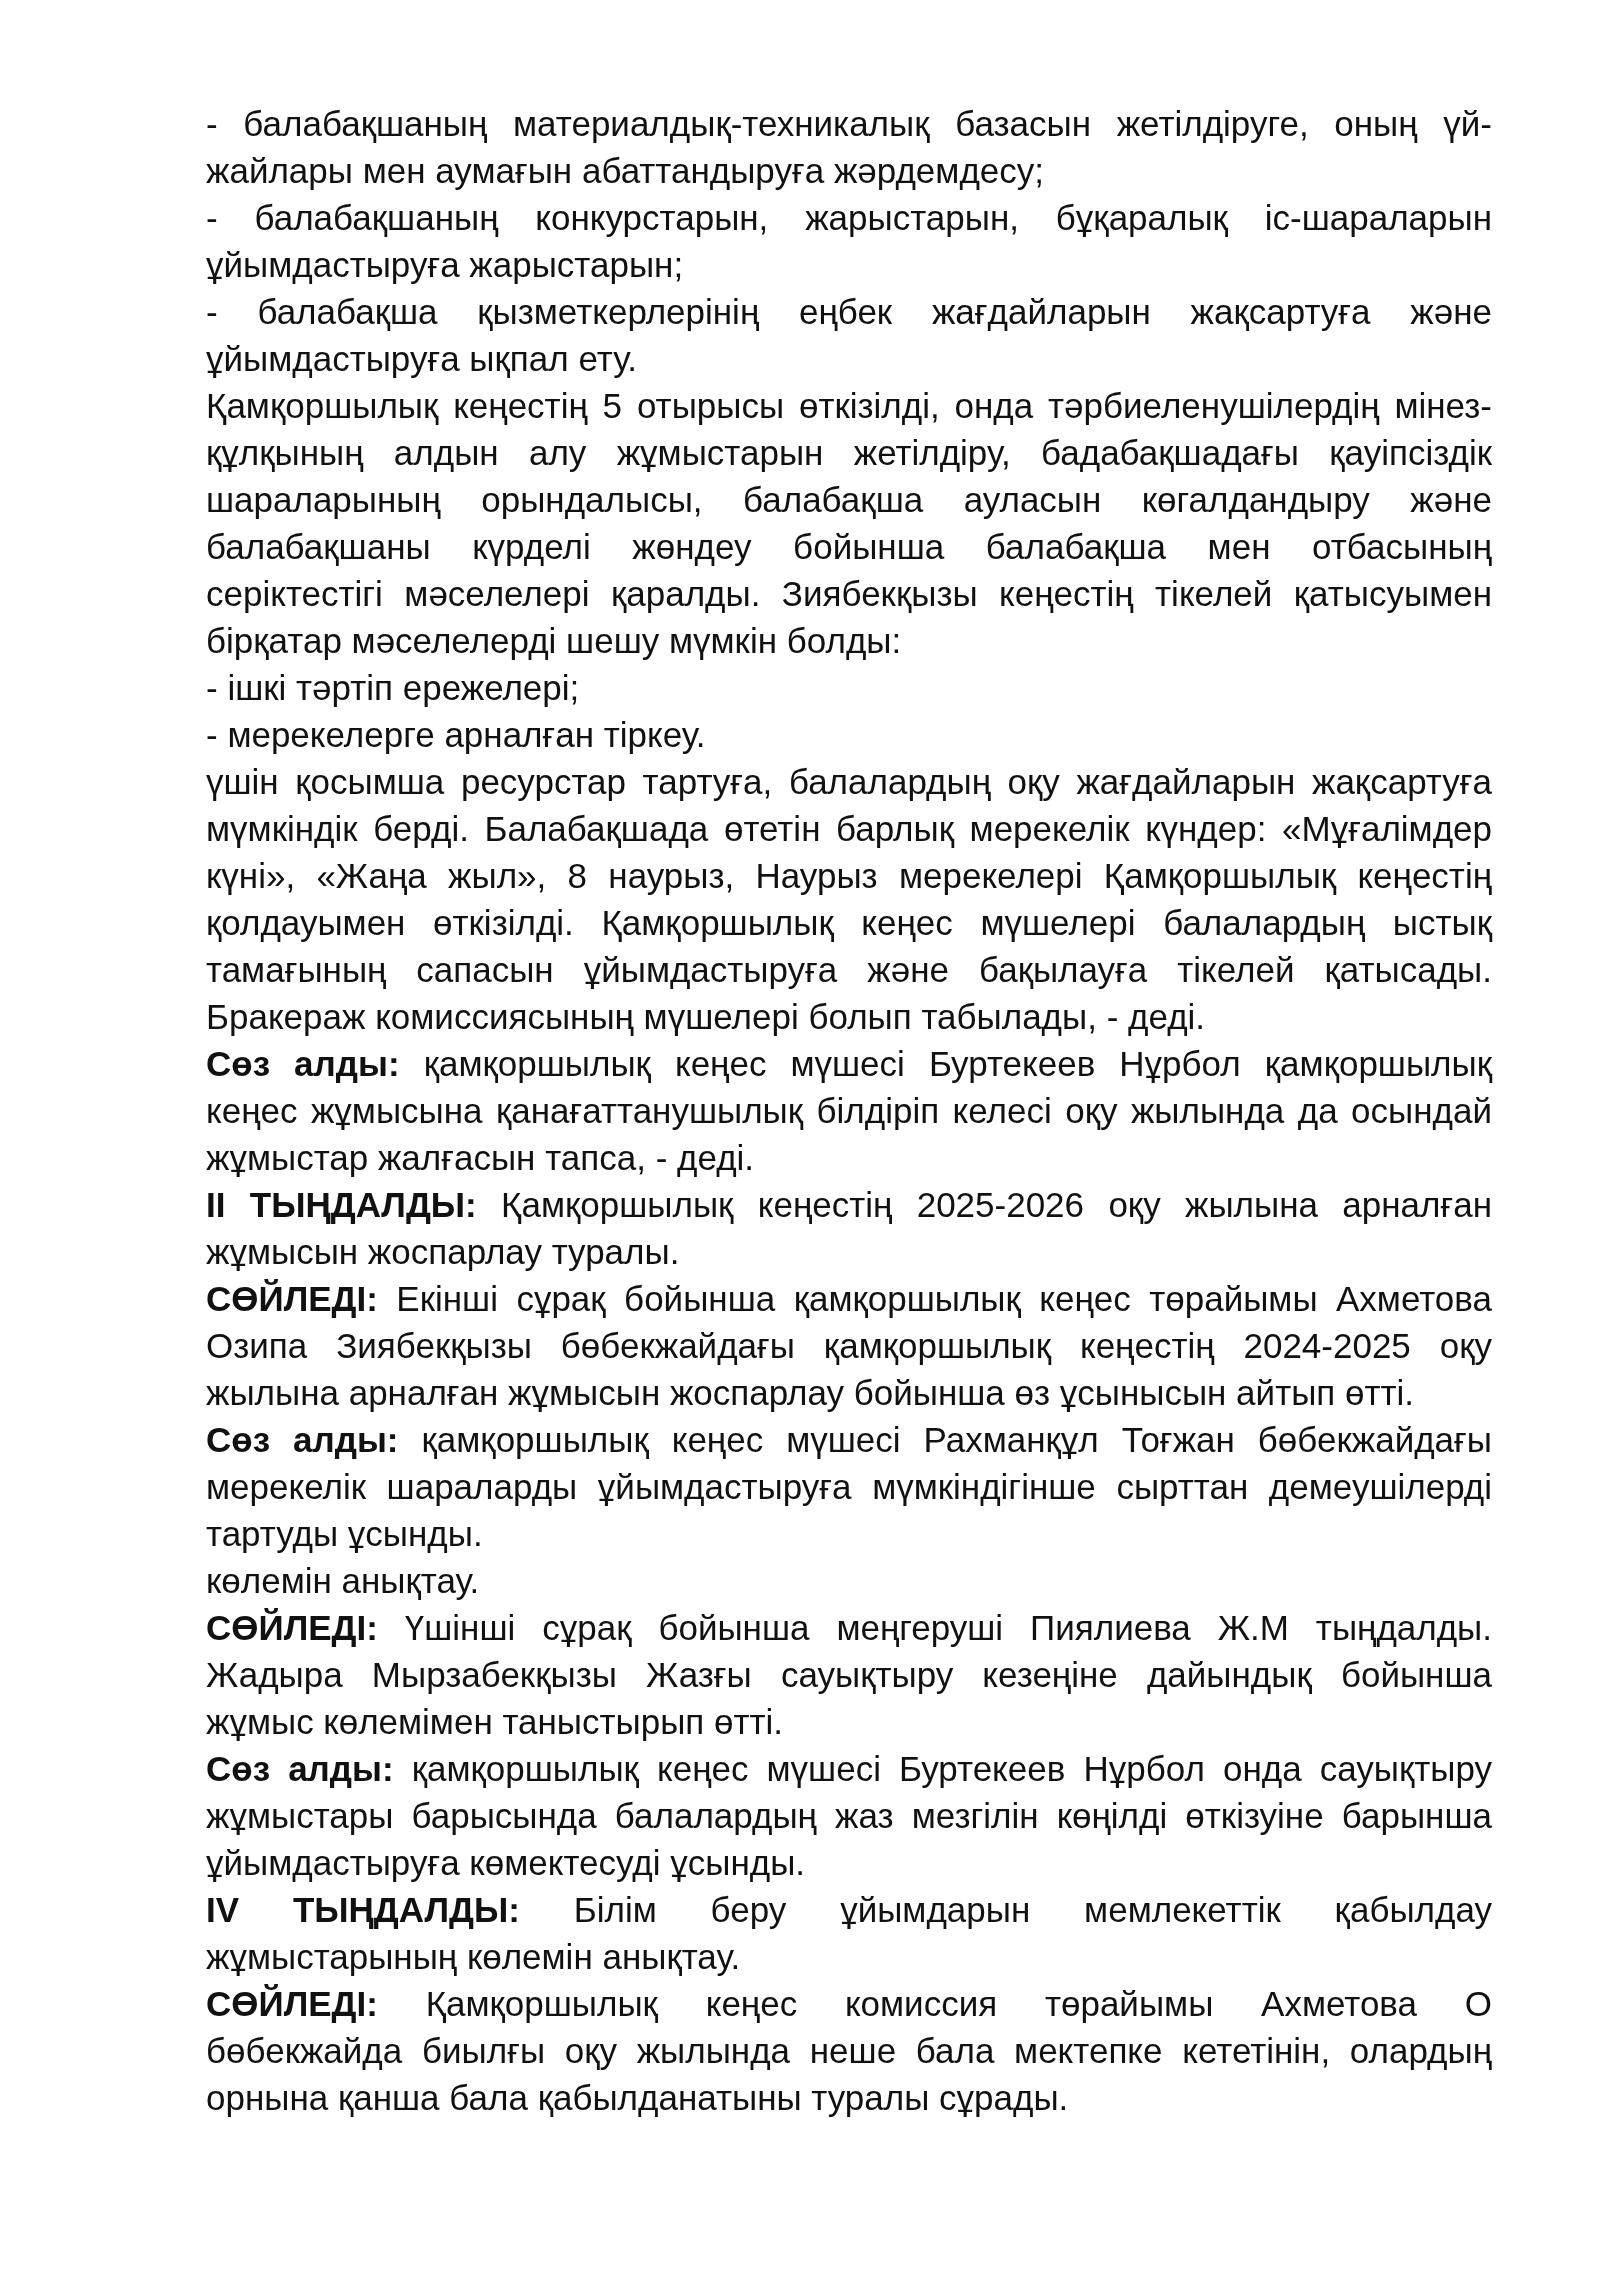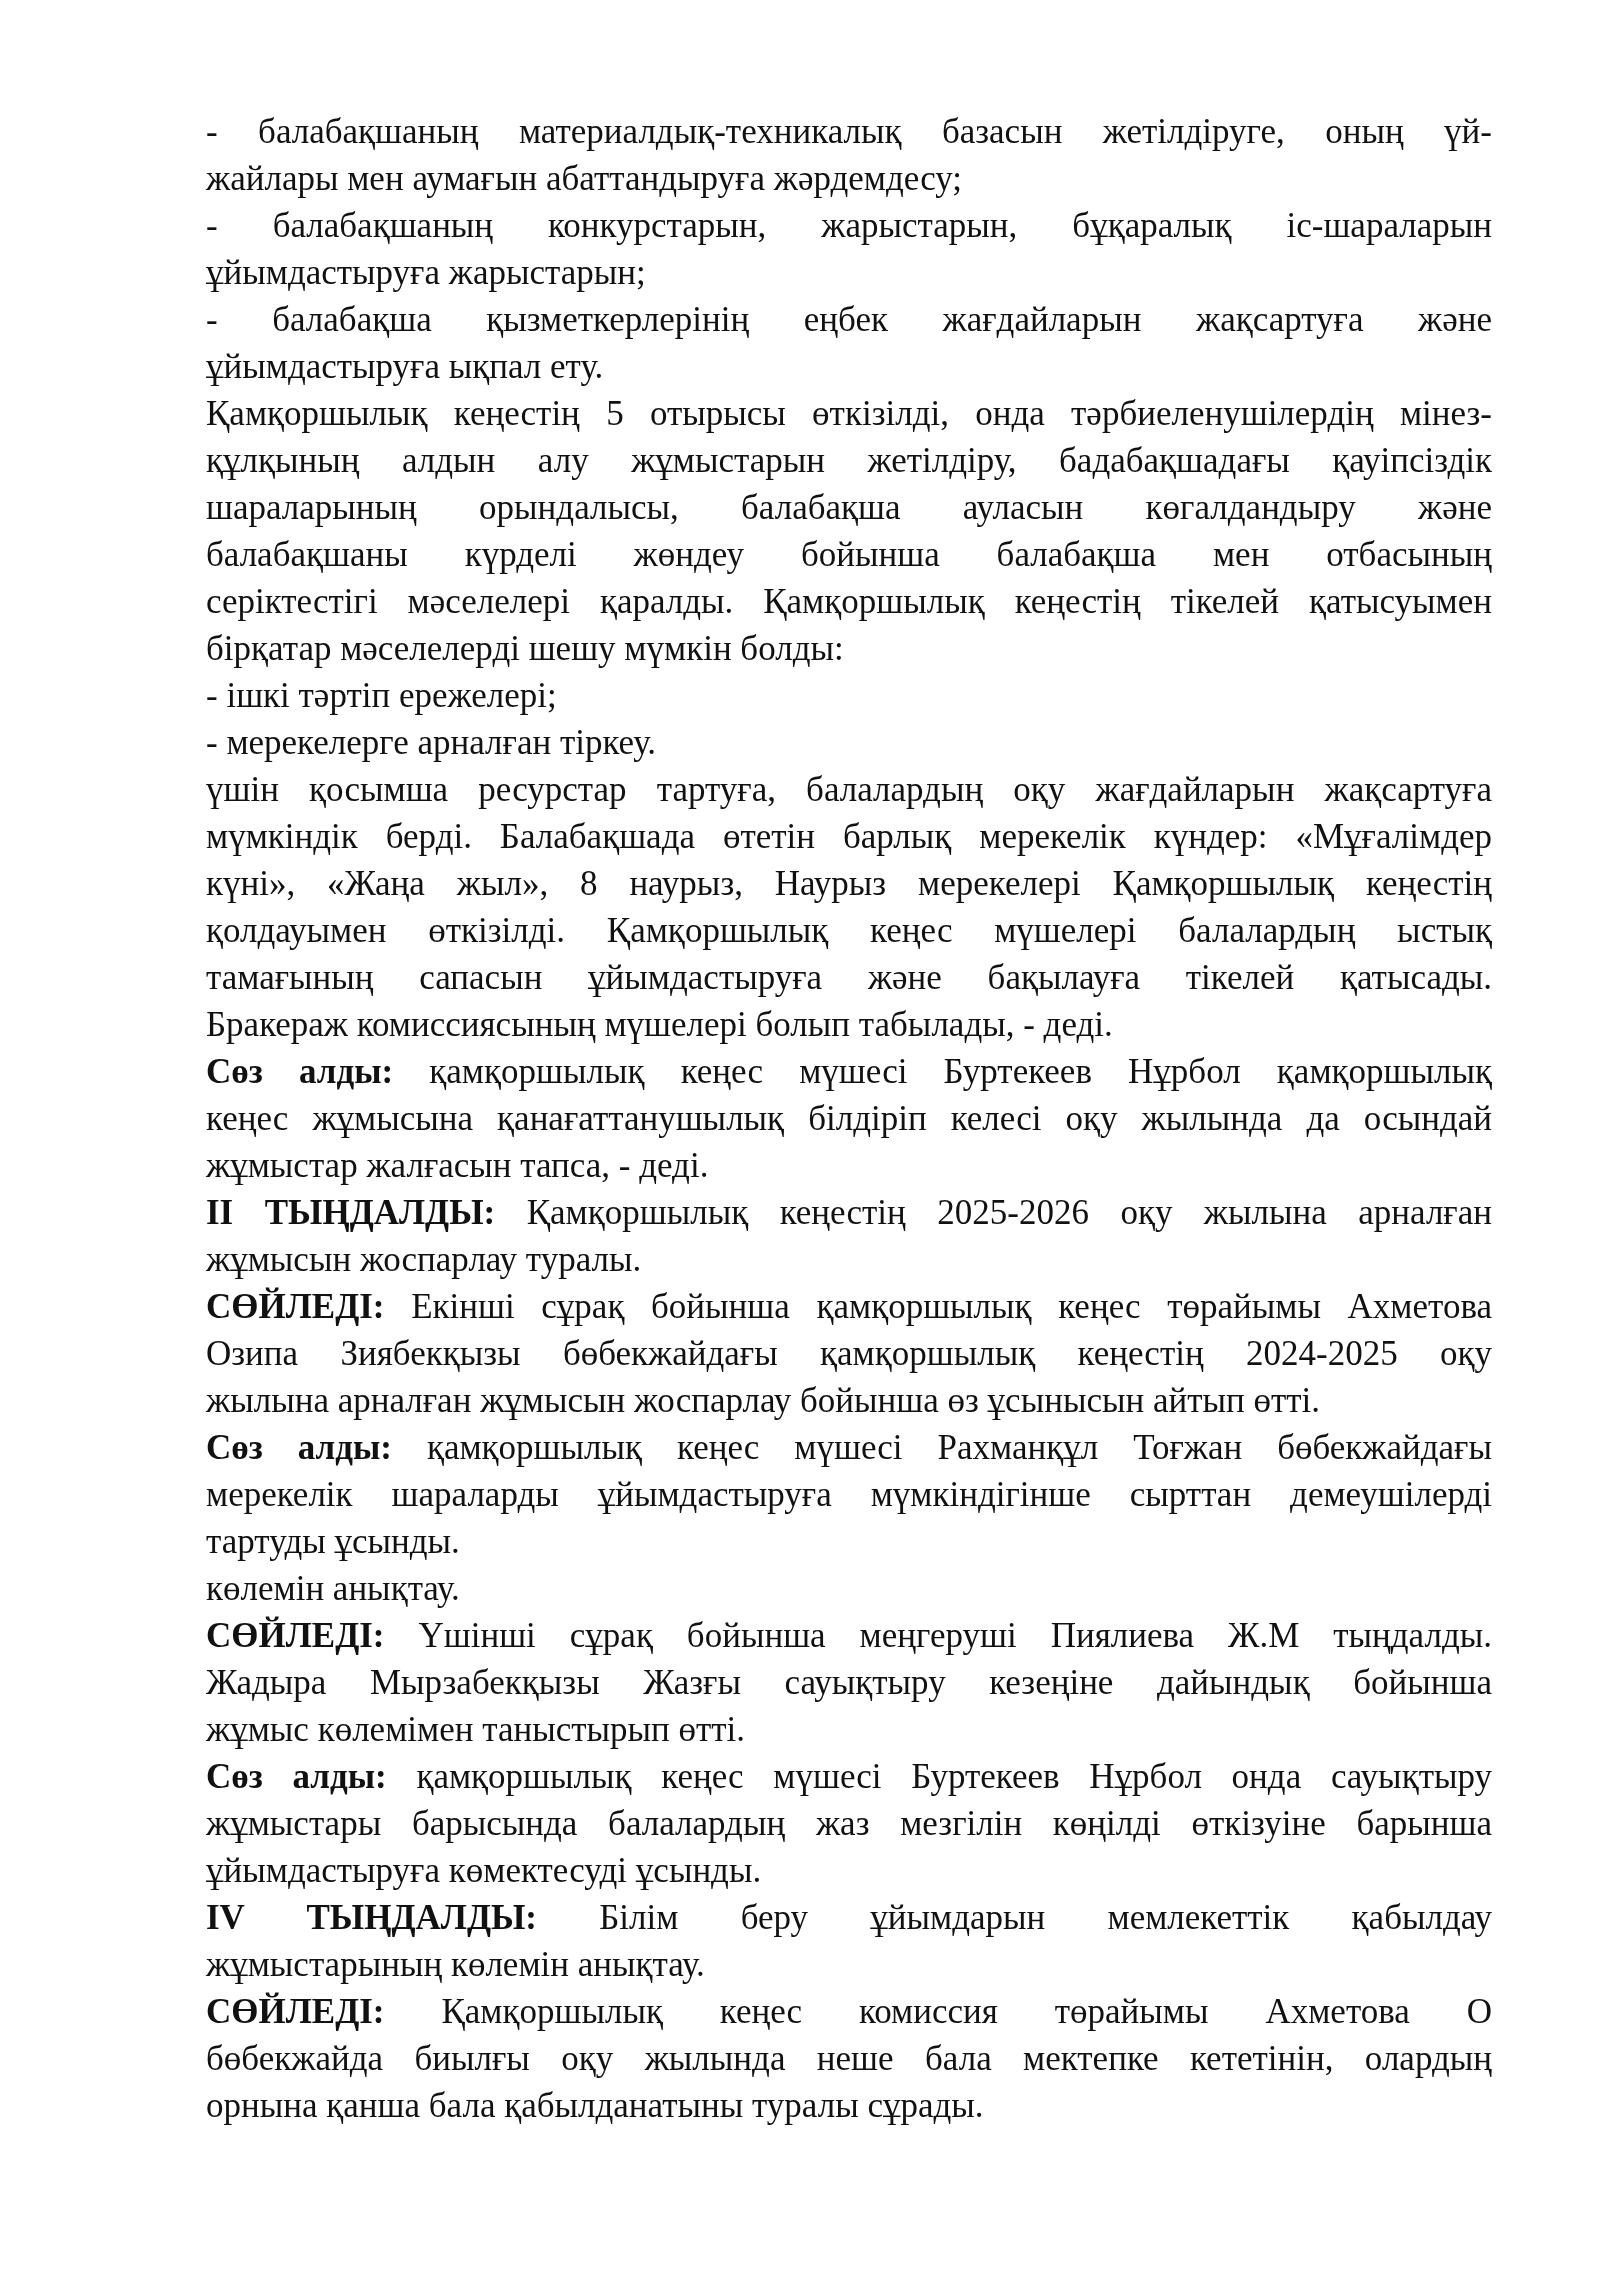--- a/index.html
+++ b/index.html
@@ -2,46 +2,45 @@
 <html style="font-size:14.3px"><head>
 <meta charset="utf-8">
 <style>
   html, body { margin: 0; padding: 0; background: #ffffff; }
   body { width: 1624px; height: 2293px; position: relative; overflow: hidden; }
   .page {
     position: absolute;
     left: 206px;
     top: 100px;
     width: 1286px;
-    font-family: Liberation Serif, serif;
+    font-family: Liberation Sans, sans-serif;
     font-size: 35px;
     line-height: 47px;
     color: #111111;
-    margin-top: 8px;
   }
   .p { margin: 0; text-align: justify; text-align-last: left; }
   .b { font-weight: bold; }
   .spread { text-align: justify; text-align-last: justify; display: block; }
   .last { text-align: right; }
 </style>
 </head>
 <body>
 
 <div class="page" id="page">
     <div class="p spread"><span>- балабақшаның материалдық-техникалық базасын жетілдіруге, оның үй-</span></div>
     <div class="p last"><span>жайлары мен аумағын абаттандыруға жәрдемдесу;</span></div>
     <div class="p spread"><span>- балабақшаның конкурстарын, жарыстарын, бұқаралық іс-шараларын</span></div>
     <div class="p last"><span>ұйымдастыруға жарыстарын;</span></div>
     <div class="p spread"><span>- балабақша қызметкерлерінің еңбек жағдайларын жақсартуға және</span></div>
     <div class="p last"><span>ұйымдастыруға ықпал ету.</span></div>
     <div class="p spread"><span>Қамқоршылық кеңестің 5 отырысы өткізілді, онда тәрбиеленушілердің мінез-</span></div>
     <div class="p spread"><span>құлқының алдын алу жұмыстарын жетілдіру, бадабақшадағы қауіпсіздік</span></div>
     <div class="p spread"><span>шараларының орындалысы, балабақша ауласын көгалдандыру және</span></div>
     <div class="p spread"><span>балабақшаны күрделі жөндеу бойынша балабақша мен отбасының</span></div>
-    <div class="p spread"><span>серіктестігі мәселелері қаралды. Қамқоршылық кеңестің тікелей қатысуымен</span></div>
+    <div class="p spread"><span>серіктестігі мәселелері қаралды. Зиябекқызы кеңестің тікелей қатысуымен</span></div>
     <div class="p last"><span>бірқатар мәселелерді шешу мүмкін болды:</span></div>
     <div class="p last"><span>- ішкі тәртіп ережелері;</span></div>
     <div class="p last"><span>- мерекелерге арналған тіркеу.</span></div>
     <div class="p spread"><span>үшін қосымша ресурстар тартуға, балалардың оқу жағдайларын жақсартуға</span></div>
     <div class="p spread"><span>мүмкіндік берді. Балабақшада өтетін барлық мерекелік күндер: «Мұғалімдер</span></div>
     <div class="p spread"><span>күні», «Жаңа жыл», 8 наурыз, Наурыз мерекелері Қамқоршылық кеңестің</span></div>
     <div class="p spread"><span>қолдауымен өткізілді. Қамқоршылық кеңес мүшелері балалардың ыстық</span></div>
     <div class="p spread"><span>тамағының сапасын ұйымдастыруға және бақылауға тікелей қатысады.</span></div>
     <div class="p last"><span>Бракераж комиссиясының мүшелері болып табылады, - деді.</span></div>
     <div class="p spread"><span class="b">Сөз алды:</span><span> қамқоршылық кеңес мүшесі Буртекеев Нұрбол қамқоршылық</span></div>

